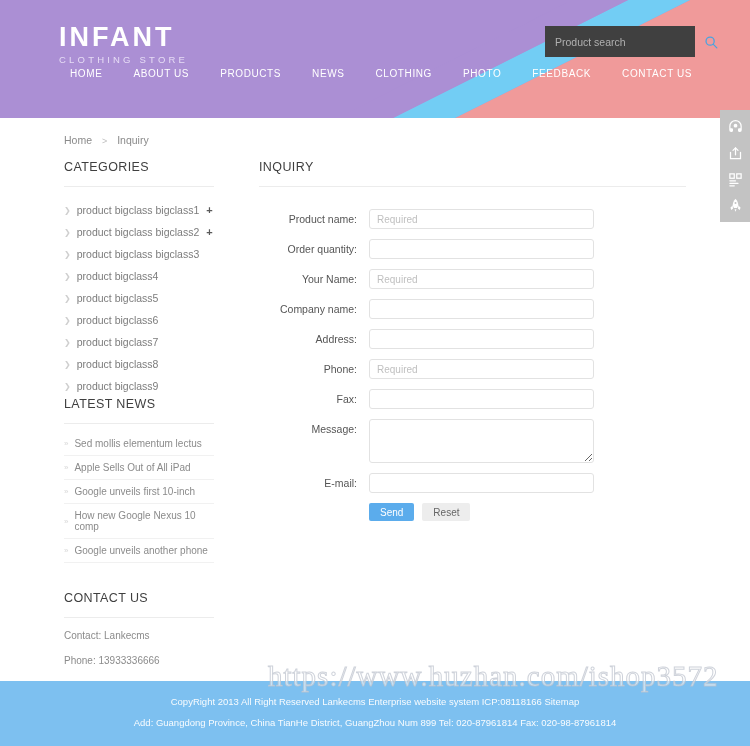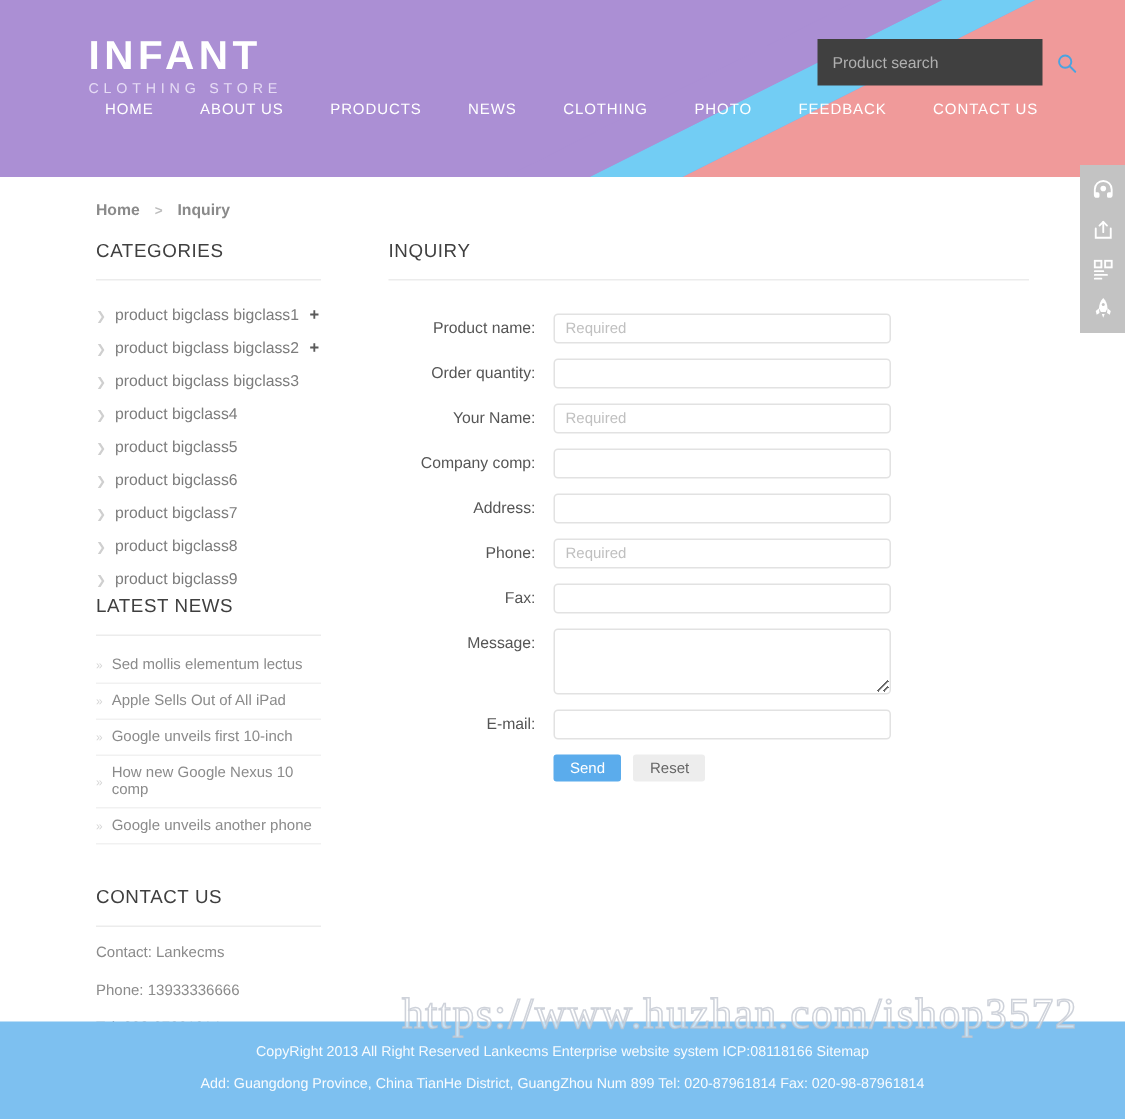--- a/index.html
+++ b/index.html
@@ -115,21 +115,20 @@
   
   .main {
     position: relative;
     width: 750px;
     padding: 0;
   }
   .breadcrumb {
     padding: 16px 6px 0 64px;
     font-size: 10.5px;
     color: #8a8a8a;
-    font-weight: bold;
   }
   .breadcrumb span { color: #8a8a8a; }
   .breadcrumb .sep { margin: 0 7px; color: #bdbdbd; font-size: 9px; }
 
   .content {
     display: flex;
     padding: 14px 0 0 0;
   }
   .sidebar {
     width: 150px;
@@ -494,21 +493,21 @@
           <div class="flabel">Order quantity:</div>
           <input class="finput" type="text" placeholder="" style="">
         </div>
 
         <div class="frow">
           <div class="flabel">Your Name:</div>
           <input class="finput" type="text" placeholder="Required" style="">
         </div>
 
         <div class="frow">
-          <div class="flabel">Company comp:</div>
+          <div class="flabel">Company name:</div>
           <input class="finput" type="text" placeholder="" style="">
         </div>
 
         <div class="frow">
           <div class="flabel">Address:</div>
           <input class="finput" type="text" placeholder="" style="">
         </div>
 
         <div class="frow">
           <div class="flabel">Phone:</div>

